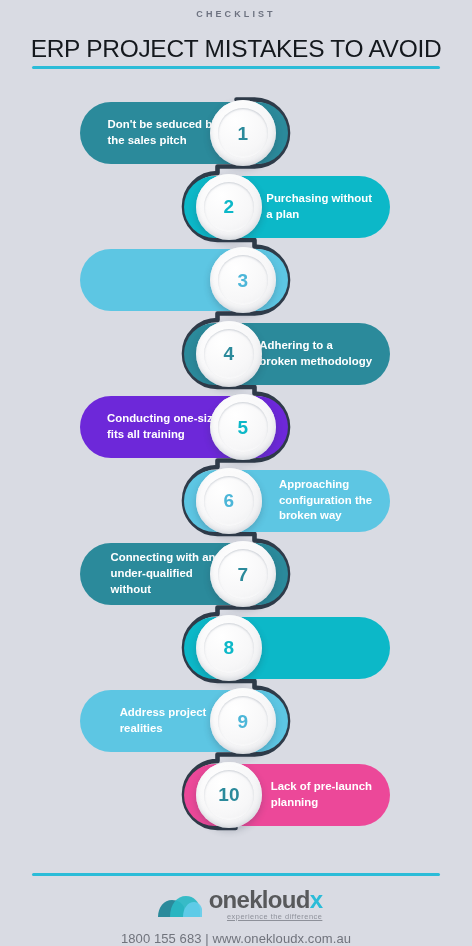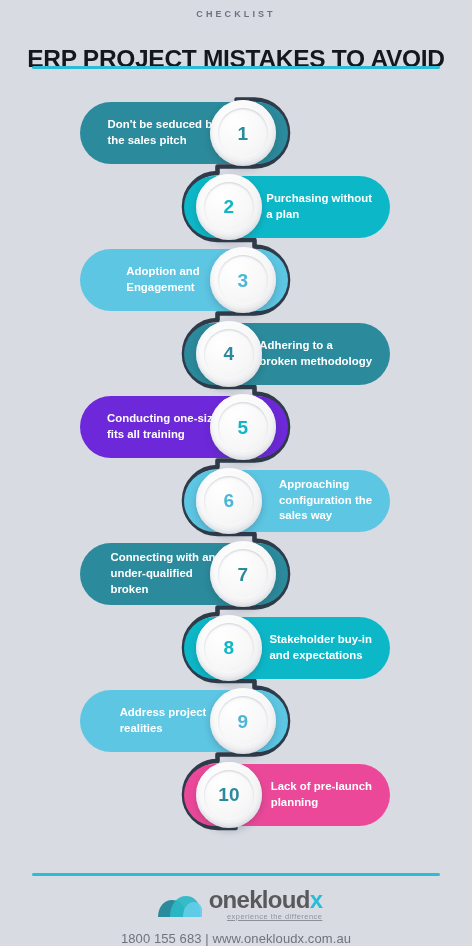--- a/index.html
+++ b/index.html
@@ -28,23 +28,23 @@
   }
   .eyebrow {
     margin-top: 9px;
     font-size: 9px;
     font-weight: bold;
     letter-spacing: 3.1px;
     color: #6d7280;
     text-transform: uppercase;
   }
   .main-title {
-    margin-top: 26px;
+    margin-top: 16px;
     font-size: 24.5px;
-    font-weight: bold;
+    font-weight: normal;
     letter-spacing: -0.3px;
     color: #14181d;
     white-space: nowrap;
   }
   .title-rule {
     position: absolute;
     top: 66px;
     left: 32px;
     width: 408px;
     height: 3px;
@@ -198,22 +198,20 @@
         </div>
       </div>
       <div class="step right" style="top: 175.5px; background: rgb(12, 184, 200);">
         <div class="badge">
           <span class="badge-num" style="color: rgb(12, 184, 200);">2</span>
         </div>
         <div class="step-text">Purchasing without
 a plan</div>
       </div>
       <div class="step left" style="top: 249px; background: rgb(93, 198, 227);">
-        <div class="step-text">Adoption and
-Engagement</div>
         <div class="badge">
           <span class="badge-num" style="color: rgb(76, 182, 216);">3</span>
         </div>
       </div>
       <div class="step right" style="top: 322.5px; background: rgb(43, 138, 155);">
         <div class="badge">
           <span class="badge-num" style="color: rgb(43, 138, 155);">4</span>
         </div>
         <div class="step-text">Adhering to a
 broken methodology</div>
@@ -224,36 +222,34 @@
         <div class="badge">
           <span class="badge-num" style="color: rgb(12, 184, 200);">5</span>
         </div>
       </div>
       <div class="step right" style="top: 469.5px; background: rgb(93, 198, 227);">
         <div class="badge">
           <span class="badge-num" style="color: rgb(76, 182, 216);">6</span>
         </div>
         <div class="step-text">Approaching
 configuration the
-sales way</div>
+broken way</div>
       </div>
       <div class="step left" style="top: 543px; background: rgb(43, 138, 155);">
         <div class="step-text">Connecting with an
 under-qualified
-broken</div>
+without</div>
         <div class="badge">
           <span class="badge-num" style="color: rgb(43, 138, 155);">7</span>
         </div>
       </div>
       <div class="step right" style="top: 616.5px; background: rgb(12, 184, 200);">
         <div class="badge">
           <span class="badge-num" style="color: rgb(12, 184, 200);">8</span>
         </div>
-        <div class="step-text">Stakeholder buy-in
-and expectations</div>
       </div>
       <div class="step left" style="top: 690px; background: rgb(93, 198, 227);">
         <div class="step-text">Address project
 realities</div>
         <div class="badge">
           <span class="badge-num" style="color: rgb(76, 182, 216);">9</span>
         </div>
       </div>
       <div class="step right" style="top: 763.5px; background: #ec4899;">
         <div class="badge">

